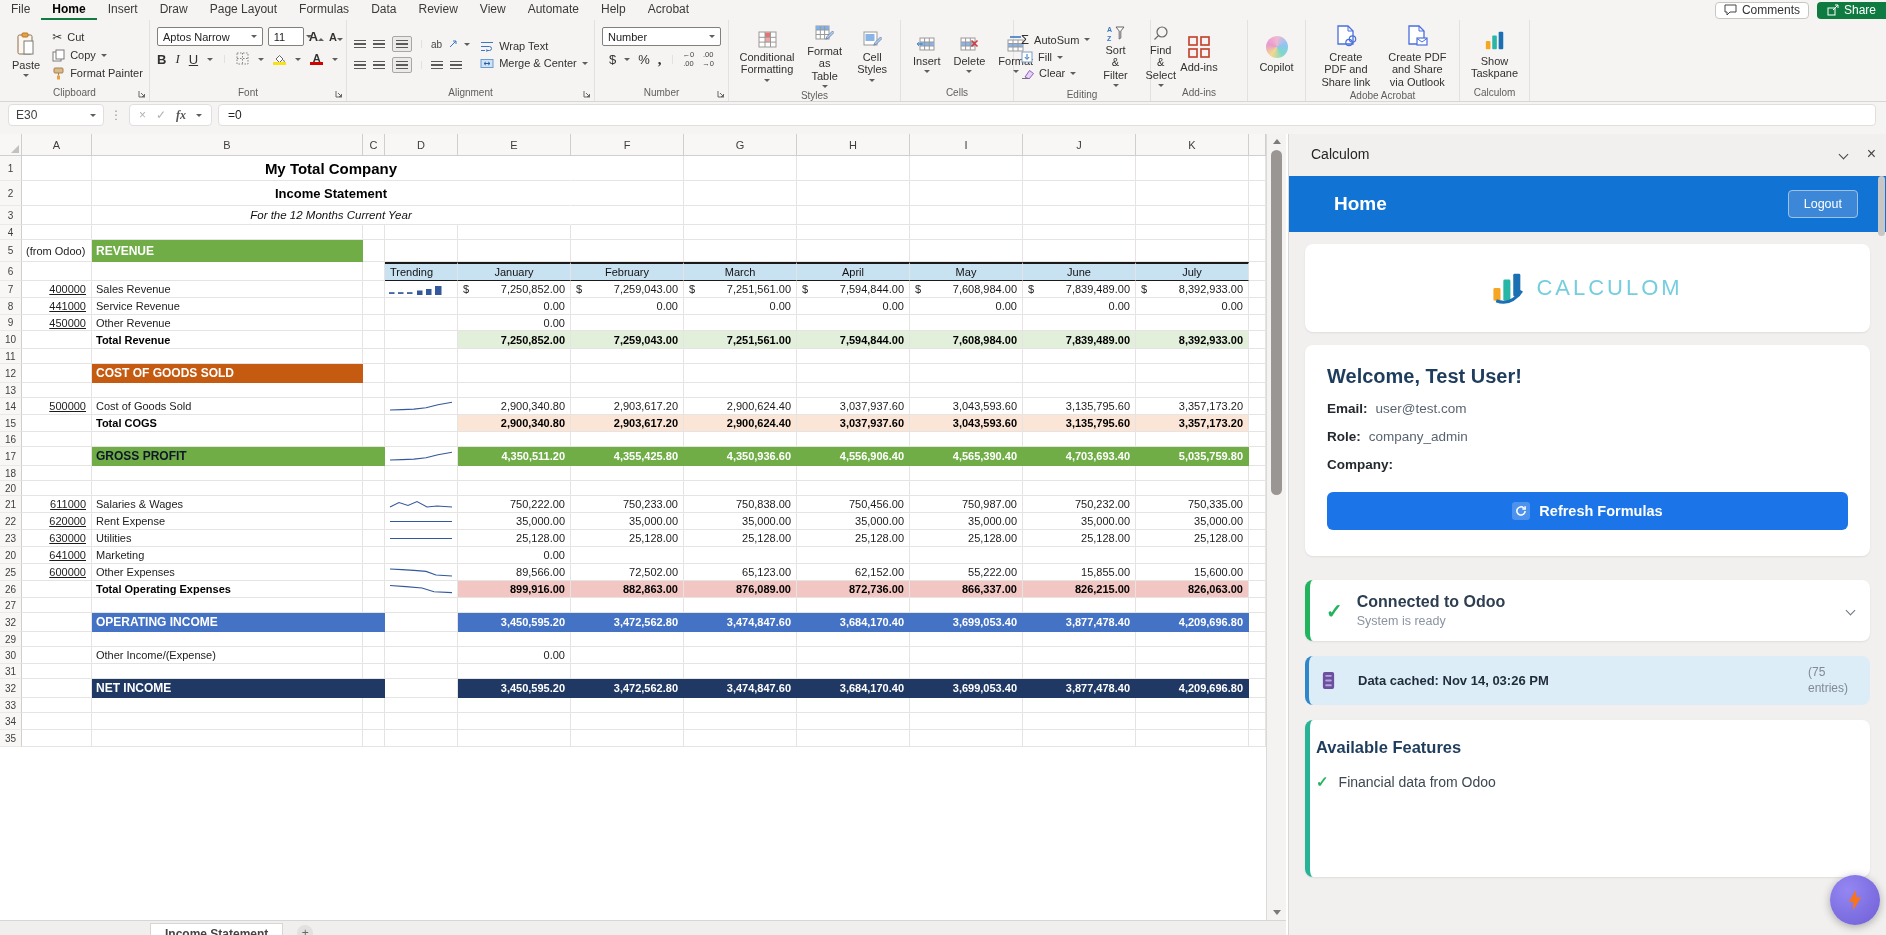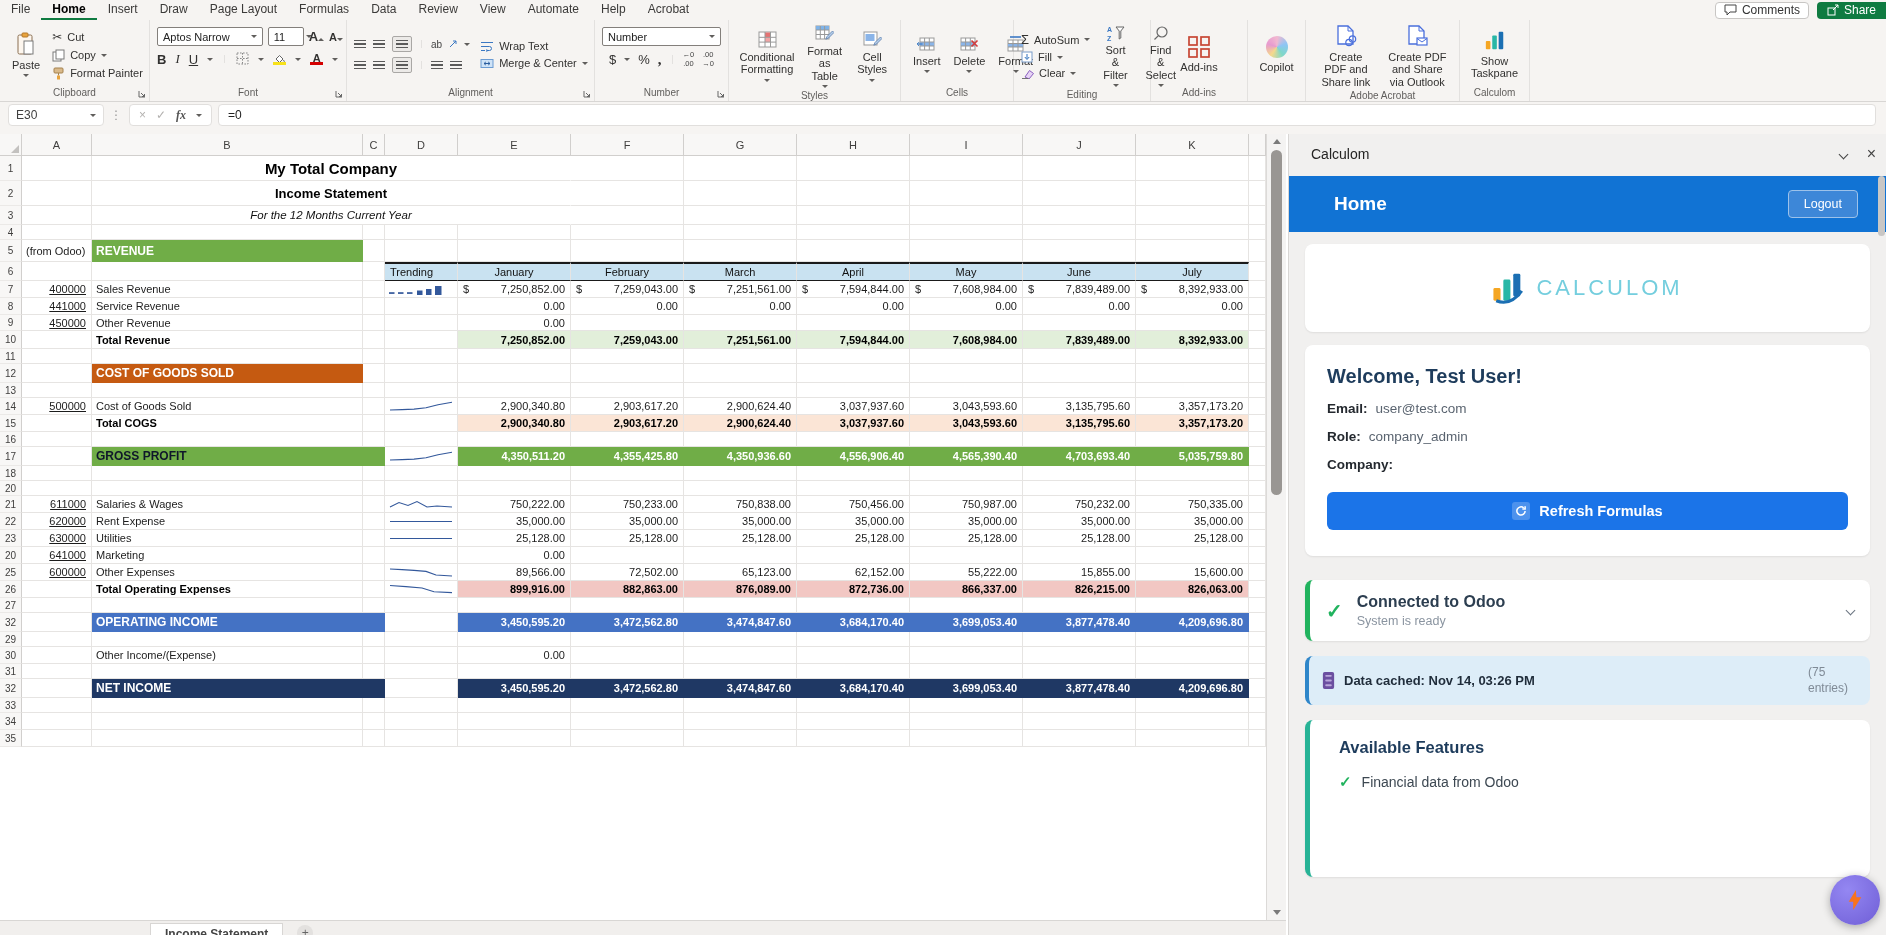--- a/index.html
+++ b/index.html
@@ -98,24 +98,24 @@
 .wc-h { font-size:20px; font-weight:bold; color:#1e3c5c; }
 .inforow { margin-top:13px; font-size:13.5px; color:#5a6470; }
 .inforow b { color:#24292f; margin-right:8px; }
 .refreshbtn { margin-top:20px; width:100%; height:38px; background:#1b74e8; border:none; border-radius:6px; color:#fff; font-weight:bold; font-size:14.5px; display:flex; align-items:center; justify-content:center; gap:9px; }
 .ric { width:18px; height:18px; background:rgba(255,255,255,.22); border-radius:3px; display:flex; align-items:center; justify-content:center; }
 .conn-card { margin-top:24px; padding:13px 16px; border-left:5px solid #21b35e; border-radius:8px; display:flex; align-items:center; gap:14px; background:#fff; box-shadow:0 1px 2px rgba(0,0,0,.08); }
 .okmark { color:#21b35e; font-size:20px; font-weight:bold; }
 .cc-t { font-size:16px; font-weight:bold; color:#2c3e50; }
 .cc-s { font-size:12.5px; color:#8a94a0; margin-top:3px; }
 .conn-card .chev { margin-left:auto; color:#6a7480; }
-.cache-card { margin-top:15px; background:#ddedf8; border-left:4px solid #2f86c9; border-radius:8px; padding:9px 12px; display:flex; gap:8px; align-items:center; }
+.cache-card { margin-top:15px; background:#ddedf8; border-left:4px solid #2f86c9; border-radius:8px; padding:9px 12px; display:flex; gap:22px; align-items:center; }
 .cache-t { font-size:13px; font-weight:bold; color:#1f2c3a; width:205px; line-height:1.35; }
 .cache-c { margin-left:auto; font-size:12px; color:#7f8a96; width:50px; line-height:1.3; }
-.feat-card { margin-top:15px; border-left:5px solid #27b396; padding:18px 29px; height:157px; }
+.feat-card { margin-top:15px; border-left:5px solid #27b396; padding:18px 6px; height:157px; }
 .fc-h { font-size:16.5px; font-weight:bold; color:#1e3c5c; }
 .fitem { margin-top:16px; font-size:14px; color:#3d4852; display:flex; gap:10px; align-items:center; }
 .fitem .ck { color:#21b35e; font-weight:bold; font-size:15px; }
 .fab { position:absolute; right:6px; bottom:10px; width:50px; height:50px; border-radius:50%; background:radial-gradient(circle at 35% 30%,#9487f2,#6f5ed6); display:flex; align-items:center; justify-content:center; box-shadow:0 2px 8px rgba(0,0,0,.3); }
 .pane-sb { position:absolute; right:1px; top:42px; width:7px; height:60px; background:#c9c7c5; border-radius:4px; }
 </style>
 </head>
 <body>
 
 <div class="menubar">

